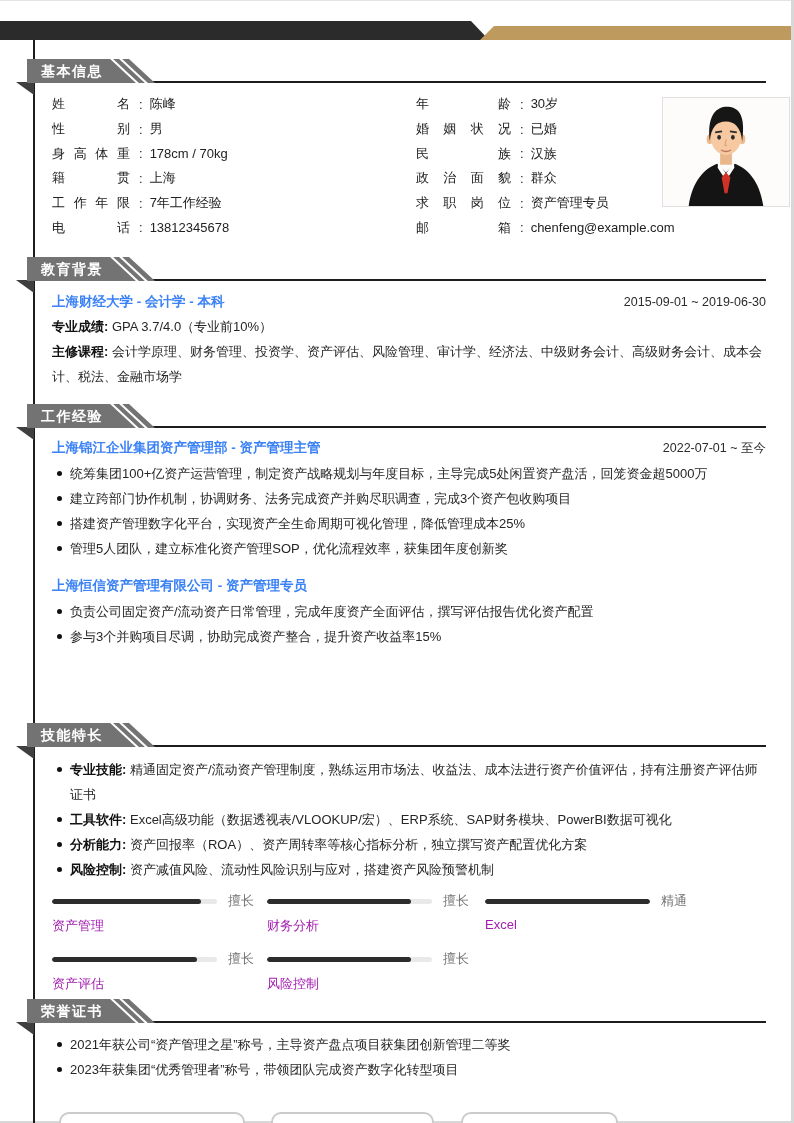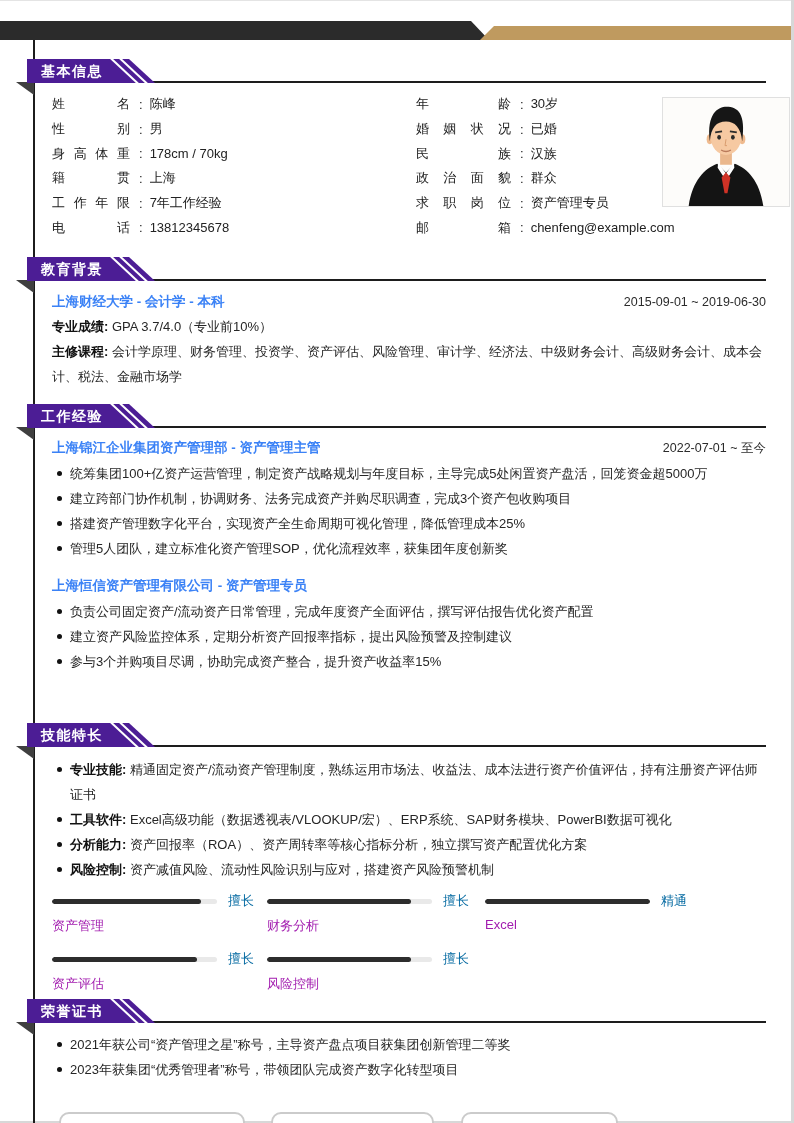--- a/index.html
+++ b/index.html
@@ -12,21 +12,21 @@
   
   .topbar-black { position:absolute; top:21px; left:0; width:489px; height:19px; background:#2b2b2b;
       clip-path:polygon(0 0, 471px 0, 489px 100%, 0 100%); }
   .topbar-tan { position:absolute; top:26px; left:480px; width:311px; height:14px; background:#bf9a5f;
       clip-path:polygon(14px 0, 100% 0, 100% 100%, 0 100%); }
   .v-line { position:absolute; left:33px; top:40px; width:2px; height:1083px; background:#1c1c1c; }
 
   
   .sec { position:absolute; left:0; right:0; }
   .rule { position:absolute; top:22px; left:33px; width:733px; height:2px; background:#1d1d1d; }
-  .ribbon { position:absolute; top:0; left:27px; width:128px; height:24px; background:#4c1d95; z-index:2;
+  .ribbon { position:absolute; top:0; left:27px; width:128px; height:24px; background:#737373; z-index:2;
       clip-path:polygon(0 0, 102px 0, 100% 100%, 0 100%); color:#fff; overflow:hidden; }
   .ribbon-text { display:block; padding-left:14px; font-size:14px; font-weight:bold; letter-spacing:1.5px; line-height:24px; }
   .stripe { position:absolute; top:-3px; height:30px; width:3px; background:#fff; transform:skewX(47deg); }
   .stripe.s1 { left:96px; } .stripe.s2 { left:105px; }
   .fold { position:absolute; top:23px; left:16px; width:18px; height:13px; background:#3f3f3f;
       clip-path:polygon(0 0, 100% 0, 100% 100%); z-index:1; }
   .content { position:relative; margin:0 28px 0 52px; z-index:3; }
 
   
   .info-wrap { display:flex; }
@@ -54,21 +54,21 @@
 
   
   .bars { display:flex; flex-wrap:wrap; margin-top:12px; }
   .bar-item { width:215px; margin-top:0; }
   .bar-item:nth-child(2), .bar-item:nth-child(5) { width:218px; }
   .bar-item:nth-child(3) { width:240px; }
   .bar-item:nth-child(n+4) { margin-top:10px; }
   .bar-row { display:flex; align-items:center; height:14px; }
   .track { width:165px; height:5px; background:#e9e9e9; border-radius:3px; overflow:hidden; }
   .fill { height:5px; background:#2d2d2d; border-radius:3px; }
-  .lvl { margin-left:11px; font-size:13px; color:#0369a1; }
+  .lvl { margin-left:11px; font-size:13px; color:#737373; }
   .bar-name { margin-top:9px; font-size:13px; color:#a21caf; height:25px; }
 
   
   .cert-box { position:absolute; top:1112px; height:26px; background:#fff; border:2px solid #cbcbcb; border-radius:10px; z-index:5; }
   .cb1 { left:59px; width:186px; } .cb2 { left:271px; width:163px; } .cb3 { left:461px; width:157px; }
 </style>
 </head>
 <body>
 
 <div class="page">
@@ -213,21 +213,20 @@
         <li>统筹集团100+亿资产运营管理，制定资产战略规划与年度目标，主导完成5处闲置资产盘活，回笼资金超5000万</li>
         <li>建立跨部门协作机制，协调财务、法务完成资产并购尽职调查，完成3个资产包收购项目</li>
         <li>搭建资产管理数字化平台，实现资产全生命周期可视化管理，降低管理成本25%</li>
         <li>管理5人团队，建立标准化资产管理SOP，优化流程效率，获集团年度创新奖</li>
       </ul>
       <div class="entry-head job2">
         <span class="entry-title">上海恒信资产管理有限公司 - 资产管理专员</span>
       </div>
       <ul class="blist">
         <li>负责公司固定资产/流动资产日常管理，完成年度资产全面评估，撰写评估报告优化资产配置</li>
-        <li>建立资产风险监控体系，定期分析资产回报率指标，提出风险预警及控制建议</li>
         <li>参与3个并购项目尽调，协助完成资产整合，提升资产收益率15%</li>
       </ul>
     </div>
   </section>
 
   <section class="sec" style="top:723px">
     <div class="rule"></div>
     <div class="ribbon">
       <span class="ribbon-text">技能特长</span>
       <span class="stripe s1"></span>

